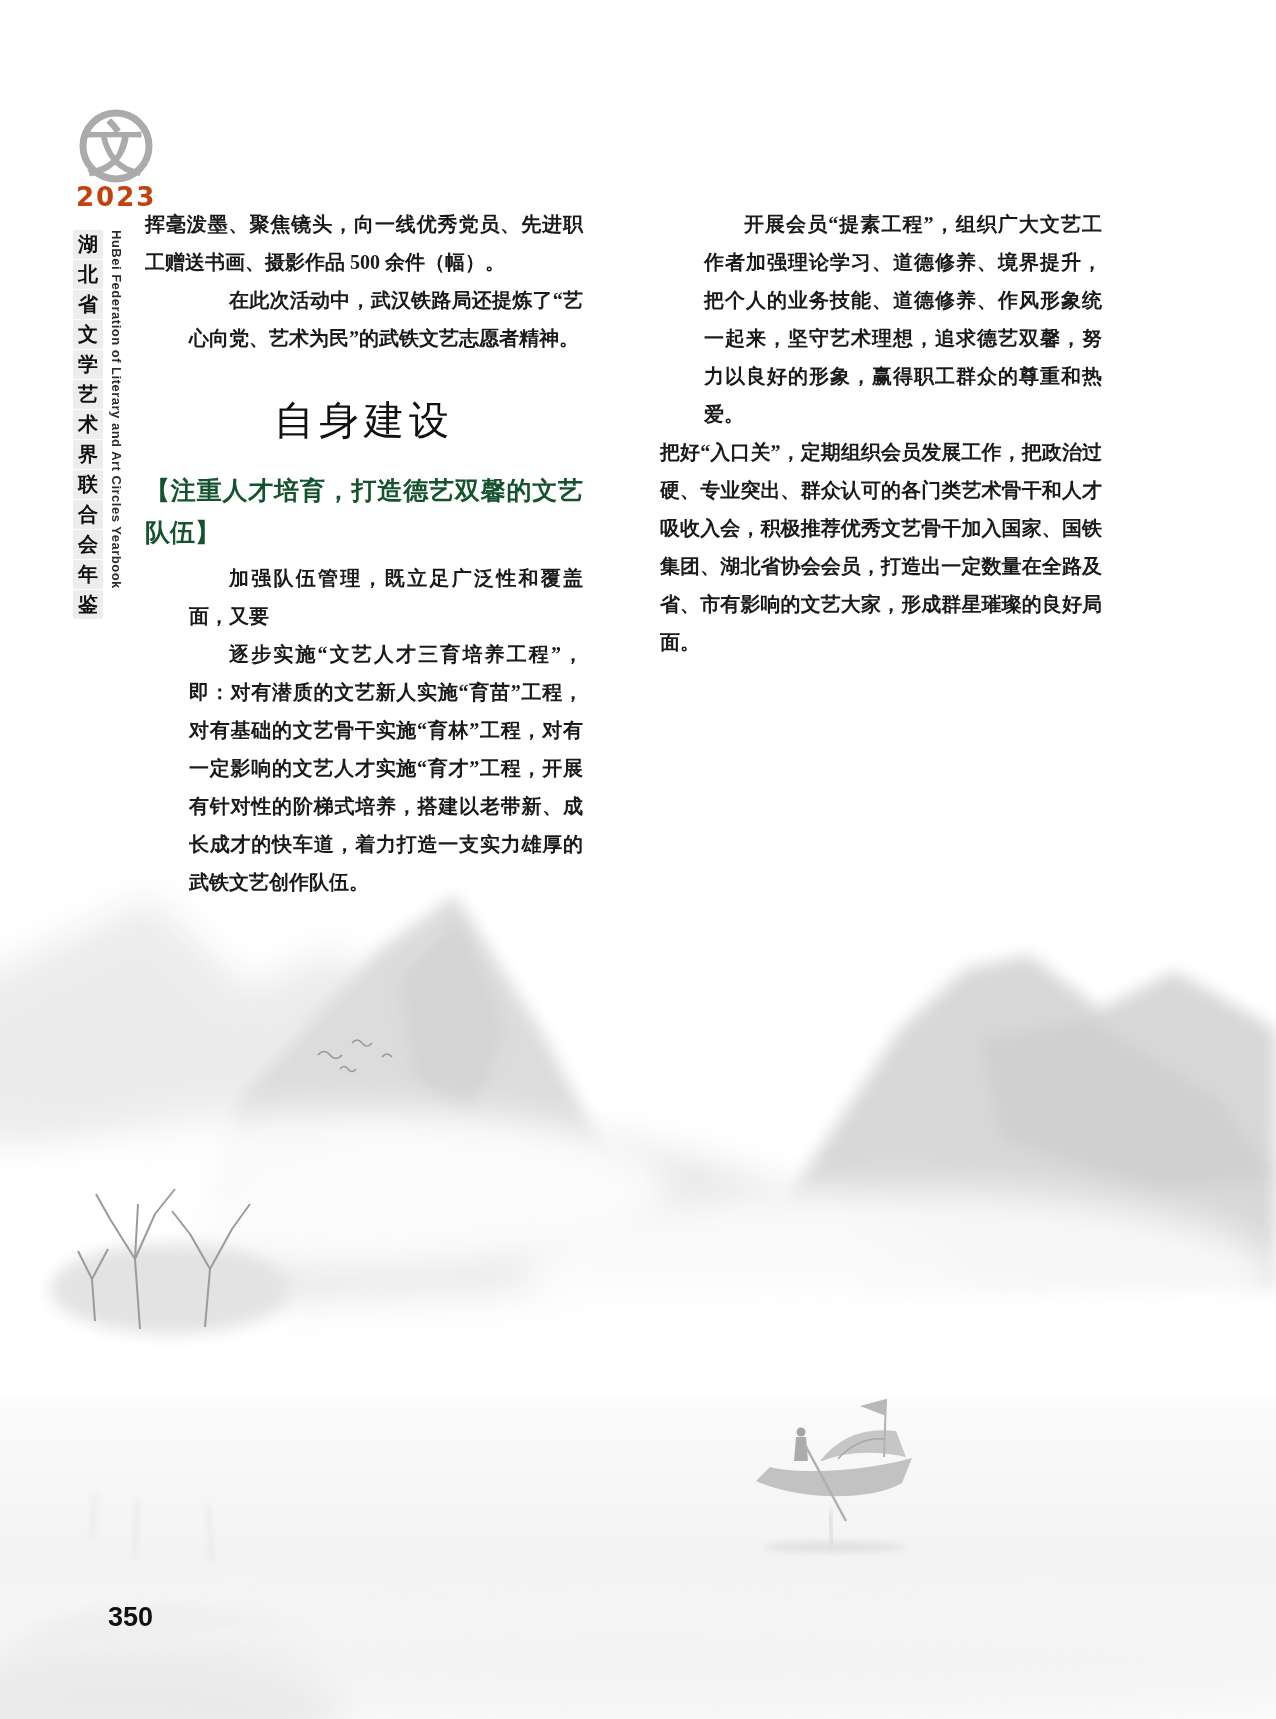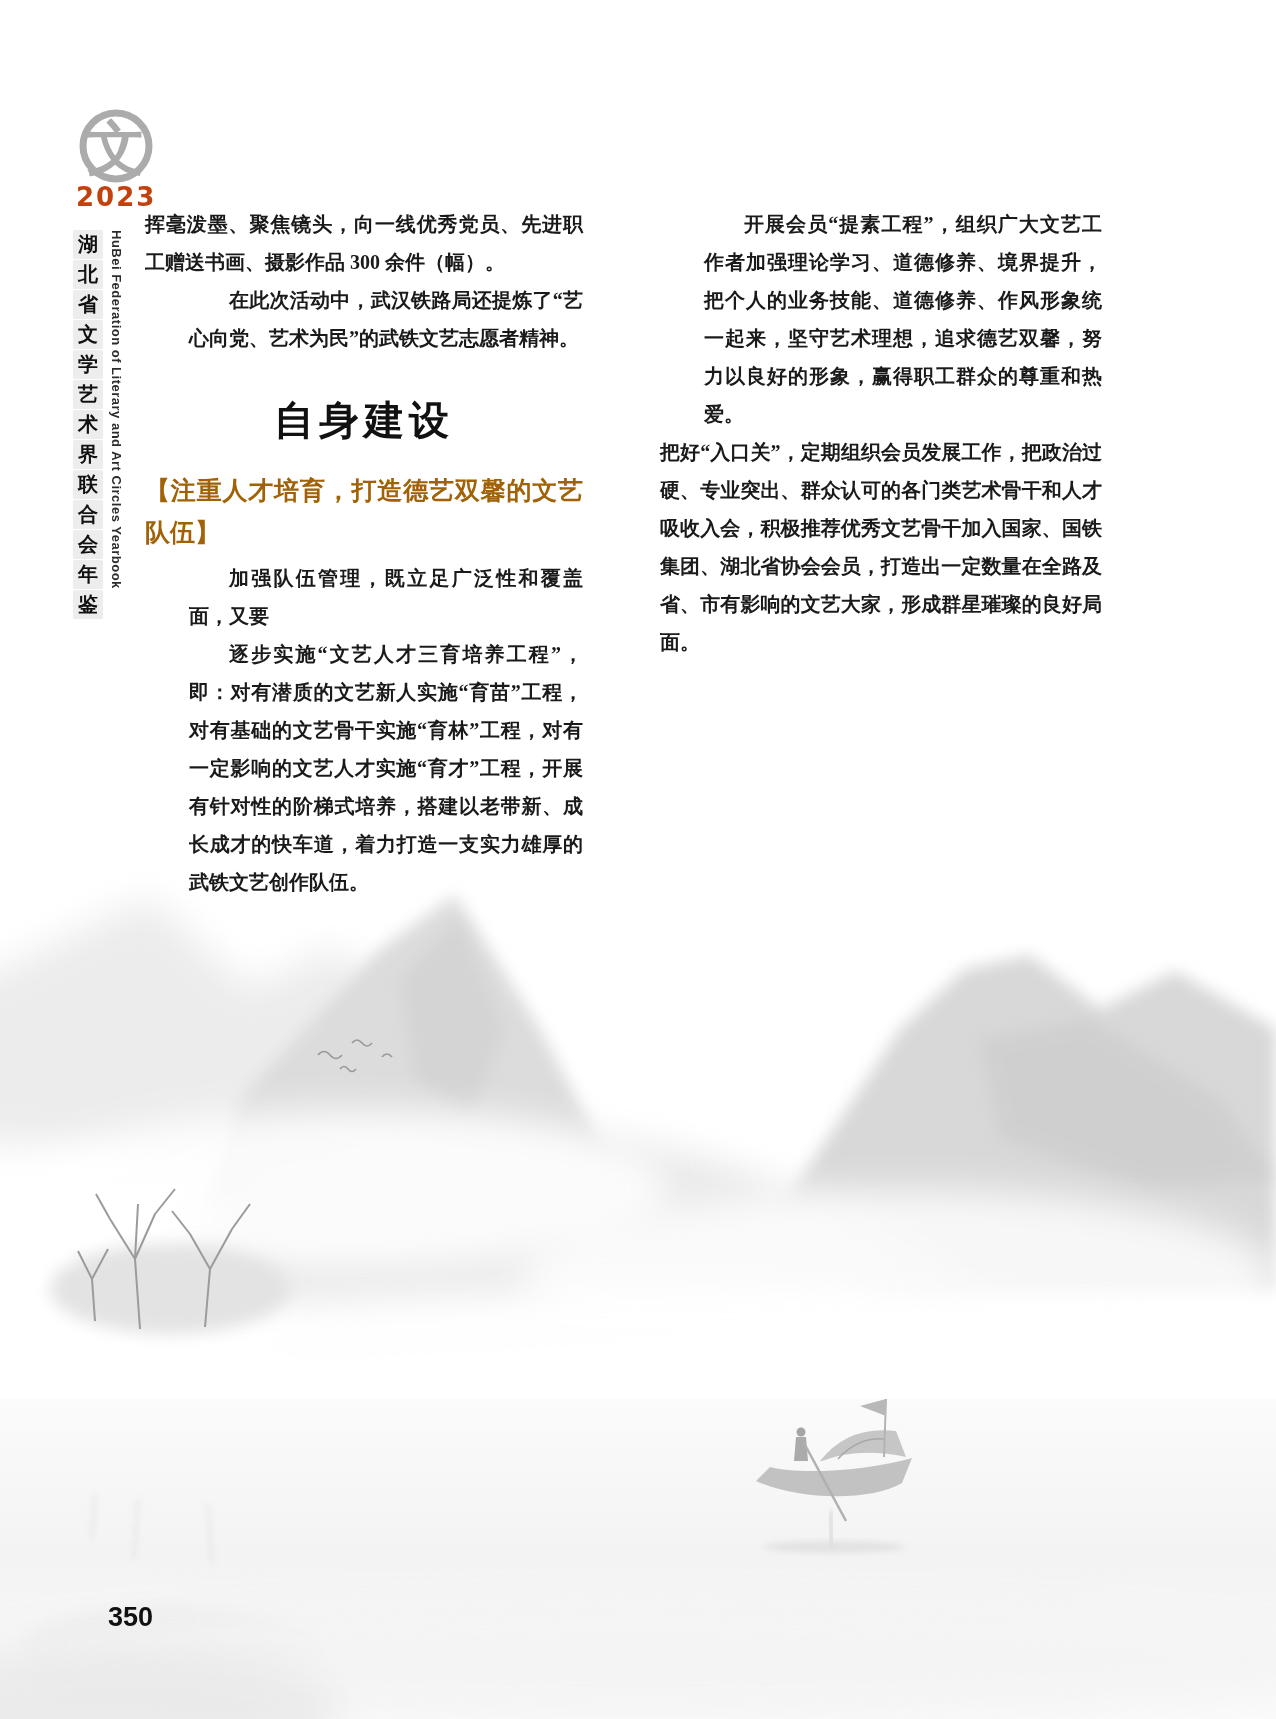--- a/index.html
+++ b/index.html
@@ -24,24 +24,24 @@
 
   
   .col{position:absolute;top:205px;width:438px;font-size:20px;line-height:38px;
        text-align:justify;font-weight:600;}
   .col-left{left:145px;}
   .col-right{left:660px;width:442px;}
   .para{margin:0;}
   .para.indent{text-indent:2em;margin-left:44px;}
 
   .section-title{margin:44px 0 30px 0;text-align:center;
-       font-family:"Liberation Sans", sans-serif;font-weight:700;font-size:40px;
+       font-family:"Liberation Sans", sans-serif;font-weight:400;font-size:40px;
        letter-spacing:5px;color:#111;}
   .entry-title{margin:0 0 6px 0;font-family:"Liberation Sans", sans-serif;
-       font-weight:800;font-size:25px;line-height:42px;text-align:justify;color:#a16207;}
+       font-weight:800;font-size:25px;line-height:42px;text-align:justify;color:#14532d;}
 
   
   .page-number{position:absolute;left:108px;top:1602px;z-index:5;
        font-family:"Liberation Sans", sans-serif;font-weight:bold;font-size:27px;color:#111;text-align:center;}
 
   
   .landscape{position:absolute;left:0;top:859px;width:1276px;height:860px;}
 </style>
 </head>
 <body>
@@ -72,21 +72,21 @@
         <span>会</span>
         <span>年</span>
         <span>鉴</span>
       </div>
     <div class="sidebar-en">HuBei Federation of Literary and Art Circles Yearbook</div>
   </div>
 
   <div class="col col-left">
     <div>
 
-    <p class="para">挥毫泼墨、聚焦镜头，向一线优秀党员、先进职工赠送书画、摄影作品 300 余件（幅）。</p>
+    <p class="para">挥毫泼墨、聚焦镜头，向一线优秀党员、先进职工赠送书画、摄影作品 500 余件（幅）。</p>
         <p class="para indent">在此次活动中，武汉铁路局还提炼了“艺心向党、艺术为民”的武铁文艺志愿者精神。</p>
       </div>
     <h1 class="section-title">自身建设</h1>
     <h2 class="entry-title">【注重人才培育，打造德艺双馨的文艺队伍】</h2>
     <div>
 
     <p class="para indent">加强队伍管理，既立足广泛性和覆盖面，又要</p>
         <p class="para indent">逐步实施“文艺人才三育培养工程”，即：对有潜质的文艺新人实施“育苗”工程，对有基础的文艺骨干实施“育林”工程，对有一定影响的文艺人才实施“育才”工程，开展有针对性的阶梯式培养，搭建以老带新、成长成才的快车道，着力打造一支实力雄厚的武铁文艺创作队伍。</p>
       </div>
   </div>

